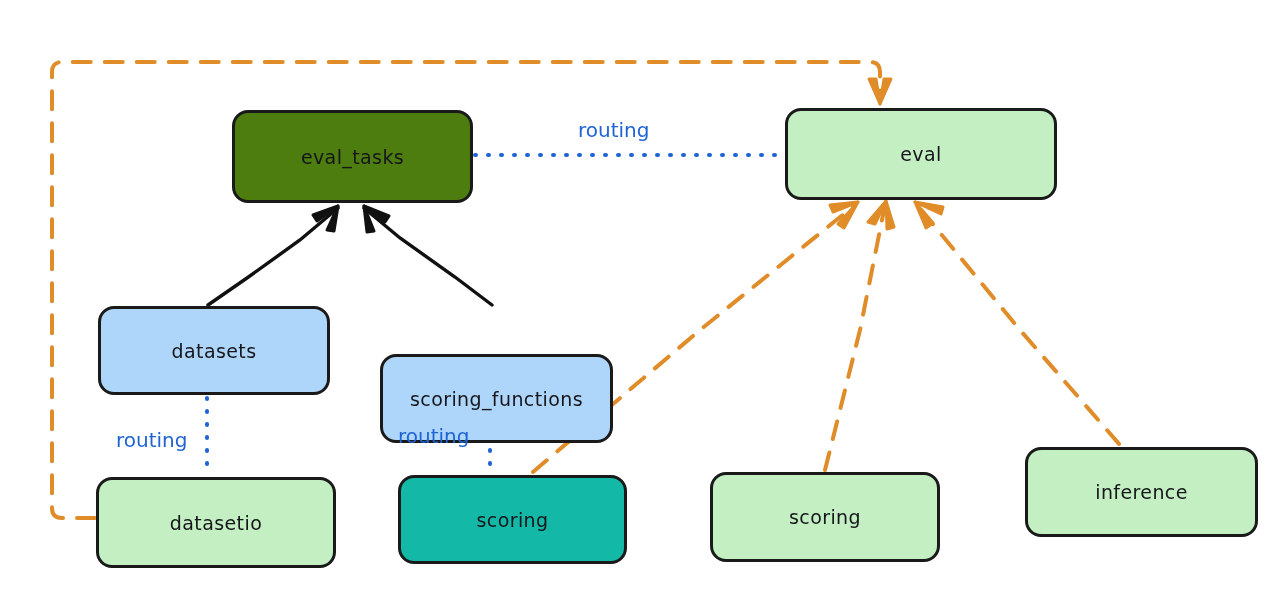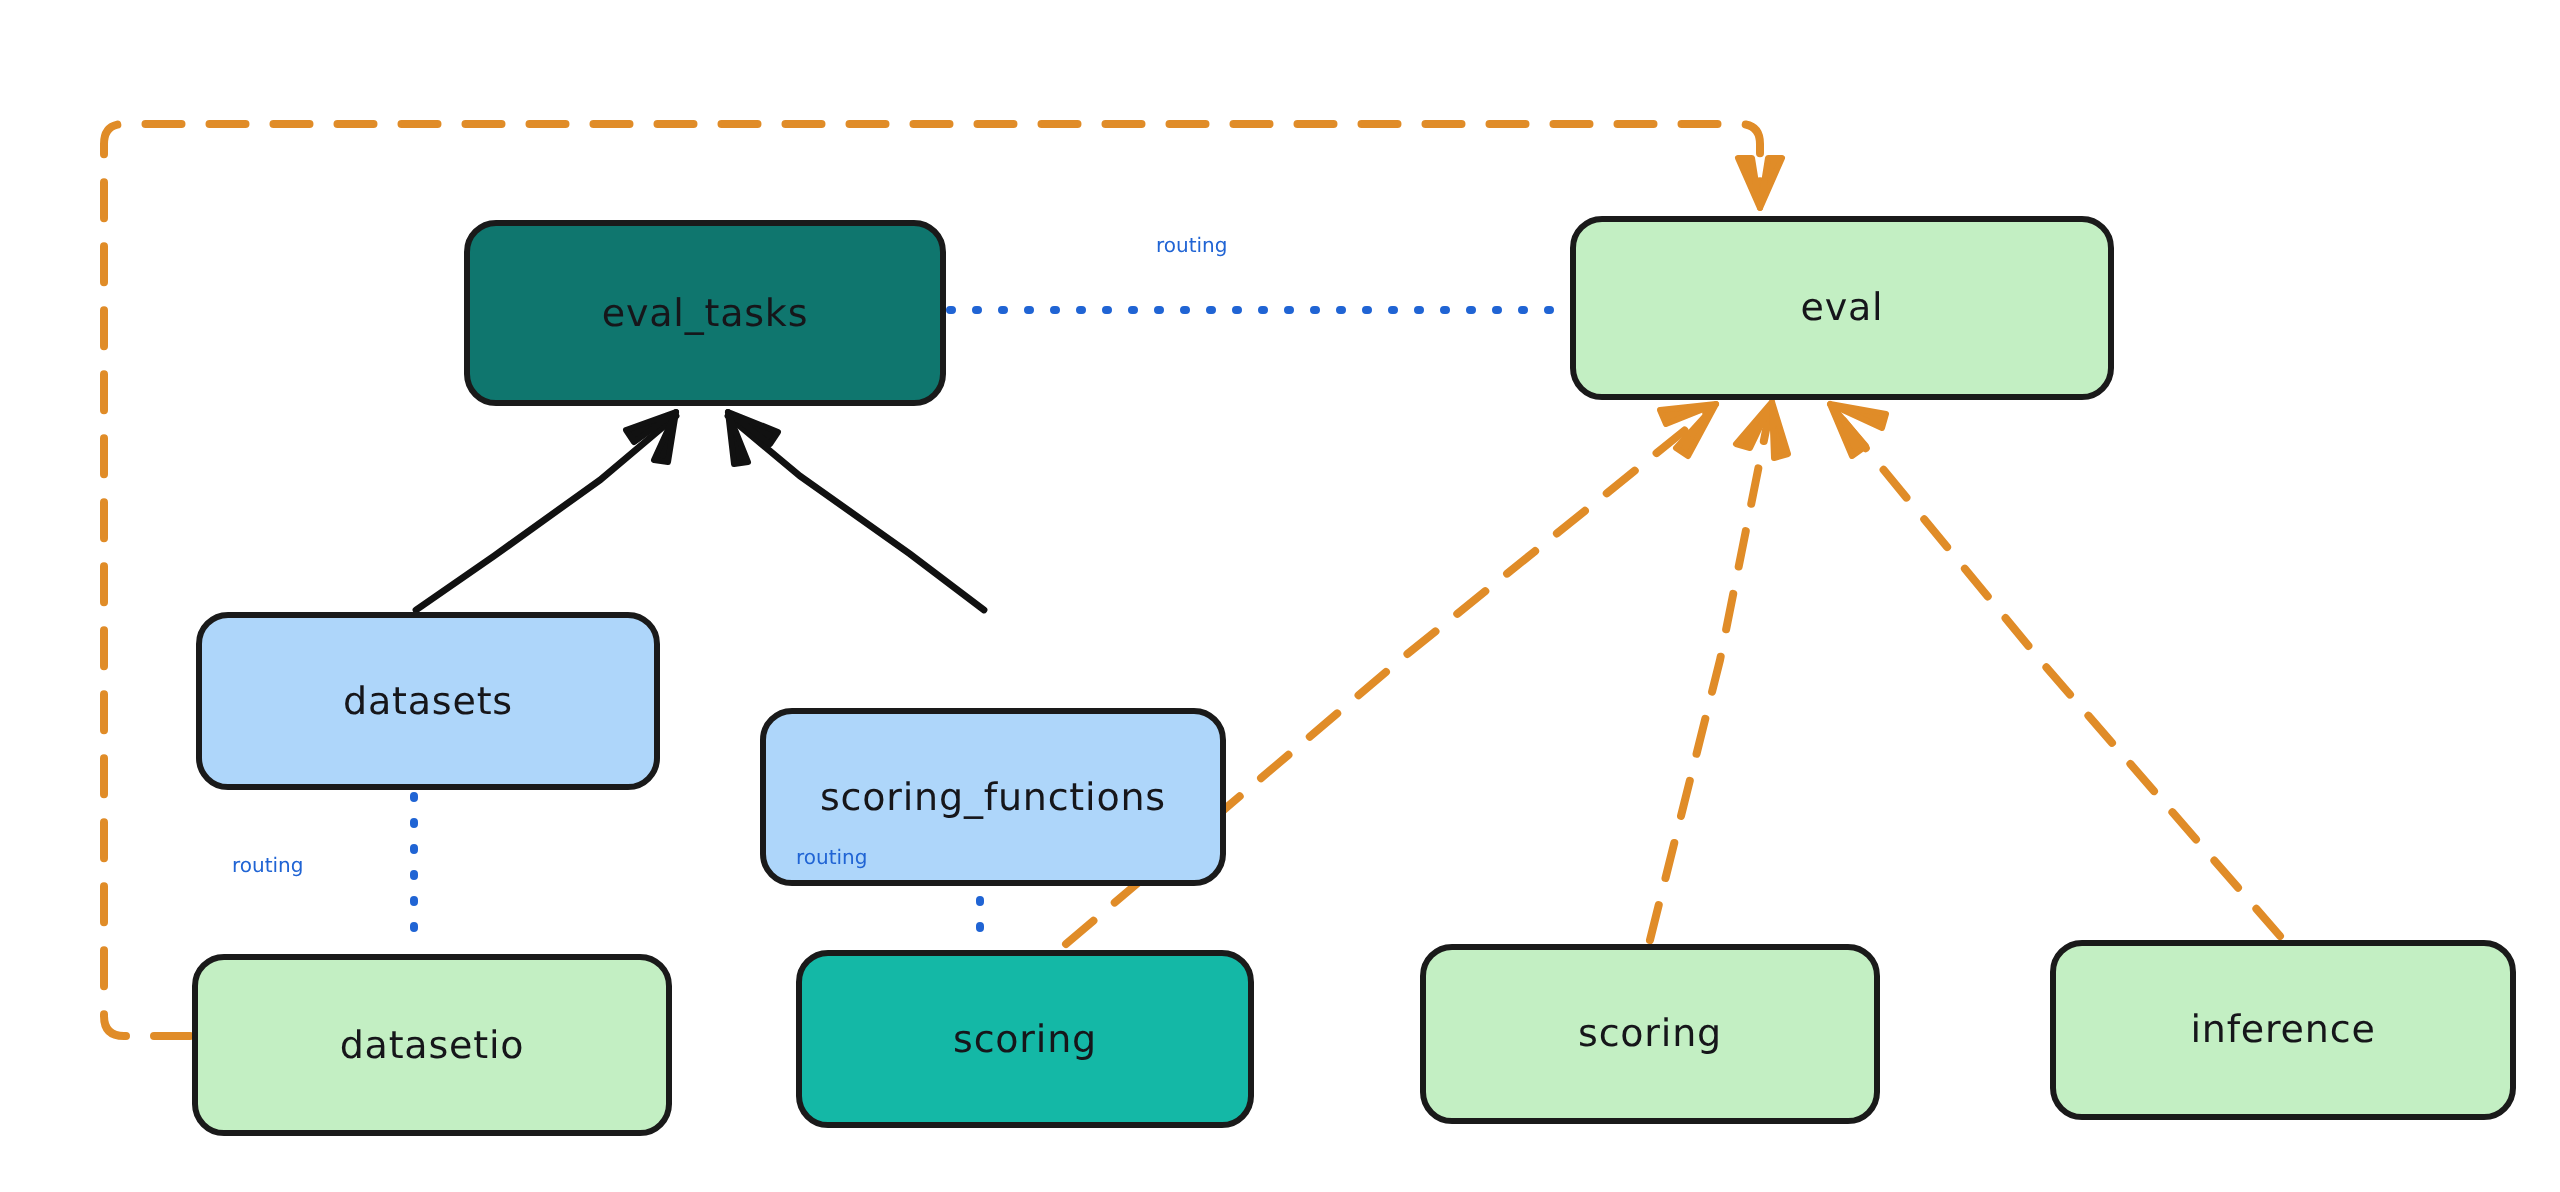--- a/index.html
+++ b/index.html
@@ -37,21 +37,21 @@
   .node-label {
     font-family: "DejaVu Sans", sans-serif;
     font-size: 19px;
     color: #16161a;
     letter-spacing: 0.4px;
     white-space: nowrap;
   }
   .edge-label {
     position: absolute;
     font-family: "DejaVu Sans", sans-serif;
-    font-size: 10px;
+    font-size: 20px;
     color: #2064d4;
     white-space: nowrap;
     z-index: 6;
   }
 </style>
 </head>
 <body>
 
 <div id="canvas">
 
@@ -100,21 +100,21 @@
     </g>
 
     <g>
       <path d="M 1140 468 L 1020 330 L 918 206" fill="none" stroke="#e08c28" stroke-width="4" stroke-linecap="round" stroke-dasharray="18 14"></path>
       <path d="M 915 202 L 926 228 L 933 223 Z" fill="#e08c28" stroke="#e08c28" stroke-width="3" stroke-linejoin="round"></path>
       <path d="M 915 202 L 943 207 L 941 214 Z" fill="#e08c28" stroke="#e08c28" stroke-width="3" stroke-linejoin="round"></path>
     </g>
 
   </svg>
 
-  <div class="node" style="left:232px; top:110px; width:241px; height:93px; background:#0f766e;">
+  <div class="node" style="left:232px; top:110px; width:241px; height:93px; background:#4d7c0f;">
     <span class="node-label">eval_tasks</span>
   </div>
 
   <div class="node" style="left:785px; top:108px; width:272px; height:92px; background:#c3efc3;">
     <span class="node-label">eval</span>
   </div>
 
   <div class="node" style="left:98px; top:306px; width:232px; height:89px; background:#aed6fa;">
     <span class="node-label">datasets</span>
   </div>
@@ -128,21 +128,21 @@
   </div>
 
   <div class="node" style="left:398px; top:475px; width:229px; height:89px; background:#14b8a6;">
     <span class="node-label">scoring</span>
   </div>
 
   <div class="node" style="left:710px; top:472px; width:230px; height:90px; background:#c3efc3;">
     <span class="node-label">scoring</span>
   </div>
 
-  <div class="node" style="left:1025px; top:470px; width:233px; height:90px; background:#c3efc3;">
+  <div class="node" style="left:1025px; top:447px; width:233px; height:90px; background:#c3efc3;">
     <span class="node-label">inference</span>
   </div>
 
   <div class="edge-label" style="left:578px; top:118px;">routing</div>
 
   <div class="edge-label" style="left:116px; top:428px;">routing</div>
 
   <div class="edge-label" style="left:398px; top:424px;">routing</div>
 
 </div>

